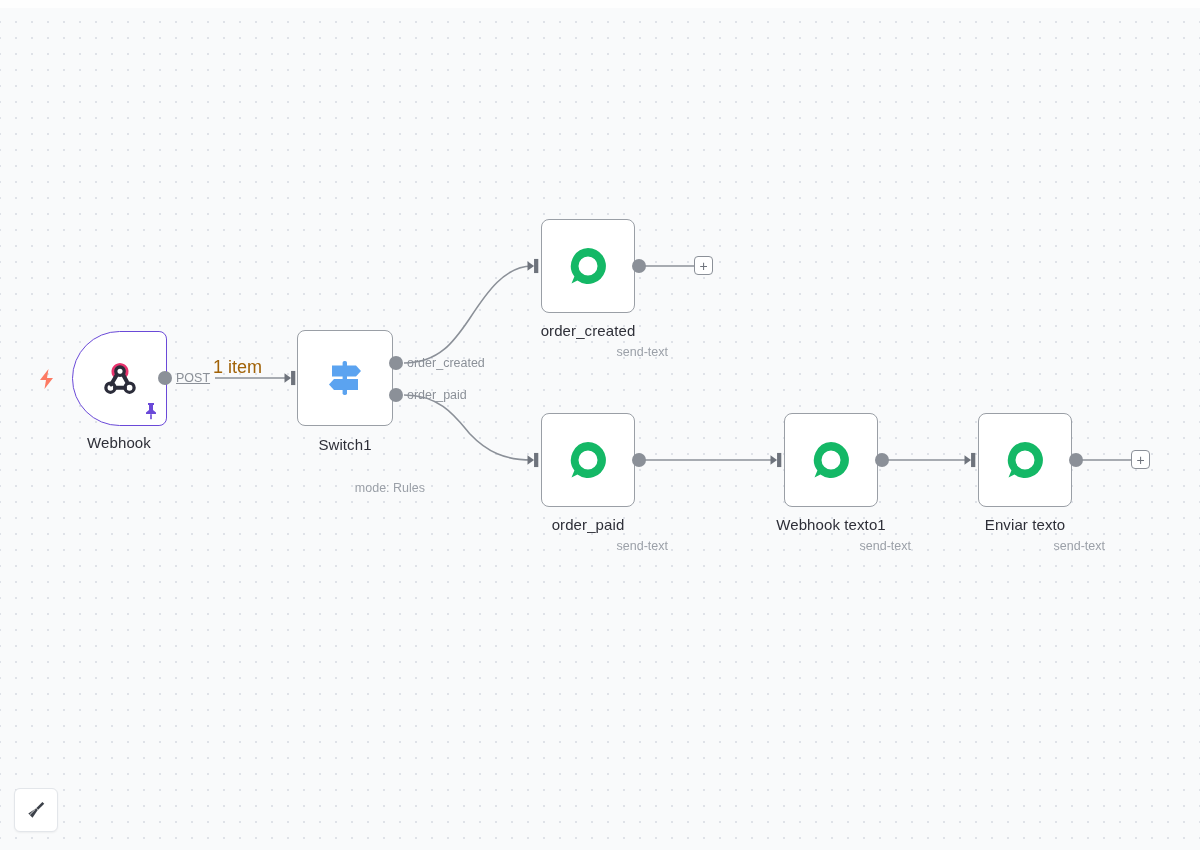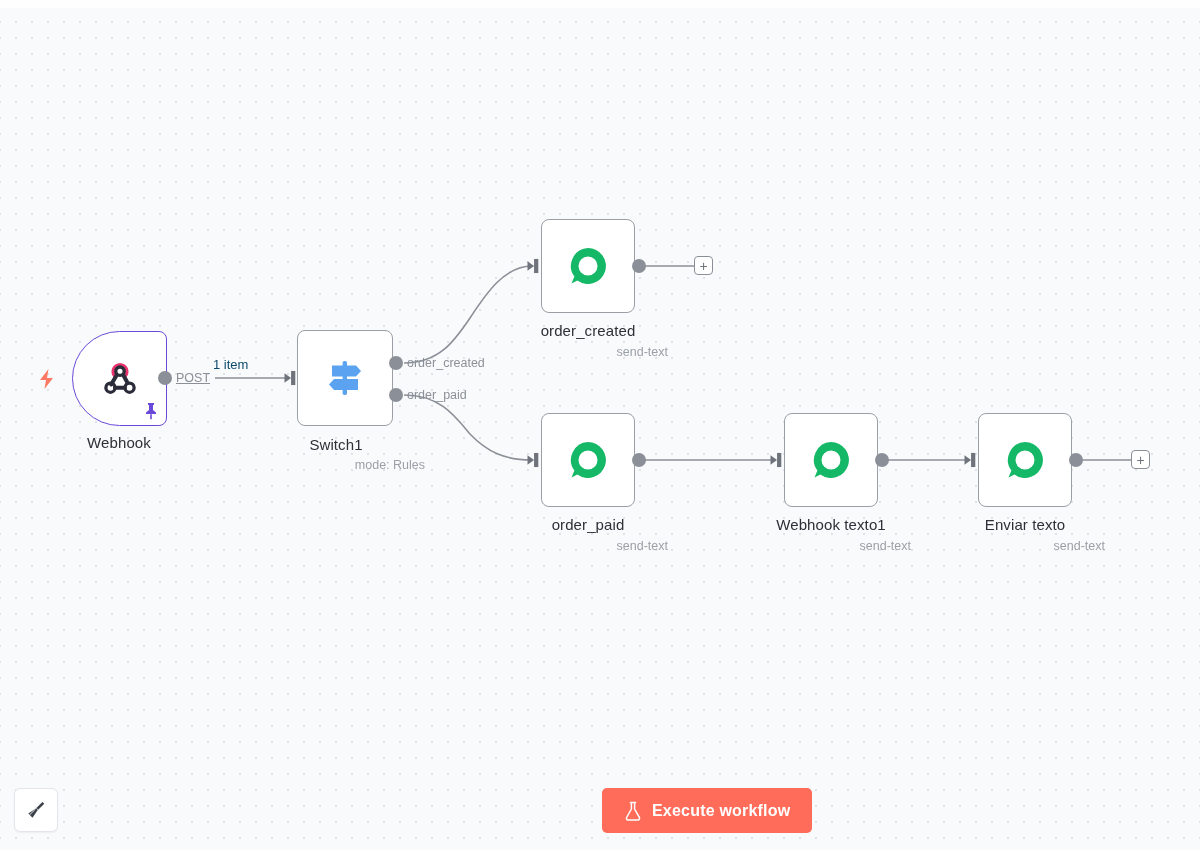--- a/index.html
+++ b/index.html
@@ -86,21 +86,21 @@
     position: absolute;
     width: 16px; height: 16px;
   }
 
   .edge-label {
     position: absolute;
     font-size: 12.5px;
     color: #8b9098;
     white-space: nowrap;
   }
-  .edge-label.item-count { color: #0c4a6e; font-size: 13px; }
+  .edge-label.item-count { color: #a16207; font-size: 18px; }
 
   .plus-btn {
     position: absolute;
     width: 19px; height: 19px;
     border: 1.6px solid #8b9098;
     border-radius: 4px;
     background: #ffffff;
     display: flex; align-items: center; justify-content: center;
     color: #6e737c;
     font-size: 14px;
@@ -194,22 +194,22 @@
     <path d="M0 3.5 L7 8.5 L0 13.5 Z" fill="#6e737c"></path>
     <rect x="7" y="1" width="4.5" height="15" fill="#6e737c"></rect>
   </svg>
   <div class="node" style="left:297px; top:330px; width:96px; height:96px;">
     <svg class="node-icon" width="44" height="44" viewBox="0 0 44 44">
       <rect x="19.6" y="5" width="4.4" height="34" rx="1.8" fill="#5ba3f0"></rect>
       <path d="M9 9.5 H33 L38 15 L33 20.5 H9 Z" fill="#5ba3f0"></path>
       <path d="M35 23 H11 L6 28.5 L11 34 H35 Z" fill="#5ba3f0"></path>
     </svg>
   </div>
-  <div class="node-label" style="left:256px; top:436px; width:160px;">Switch1</div>
-  <div class="node-sub" style="left:265px; top:458px; width:160px;">mode: Rules</div>
+  <div class="node-label" style="left:265px; top:436px; width:160px;">Switch1</div>
+  <div class="node-sub" style="left:265px; top:481px; width:160px;">mode: Rules</div>
 
   <div class="out-dot" style="left:389px; top:356px;"></div>
   <div class="edge-label" style="left:407px; top:356px;">order_created</div>
   <div class="out-dot" style="left:389px; top:388px;"></div>
   <div class="edge-label" style="left:407px; top:388px;">order_paid</div>
 
   <svg class="in-arrow" style="left:527px; top:258px;" width="16" height="17" viewBox="0 0 16 17">
     <path d="M0 3.5 L7 8.5 L0 13.5 Z" fill="#6e737c"></path>
     <rect x="7" y="1" width="4.5" height="15" fill="#6e737c"></rect>
   </svg>
@@ -268,20 +268,14 @@
   <div class="plus-btn" style="left:1131px; top:450px;">+</div>
 
   <div id="tidy-btn">
     <svg width="22" height="22" viewBox="0 0 24 24">
       <path d="M19 3.2 L21 5.2 L14.4 11.8 L12.4 9.8 Z" fill="#3c4149"></path>
       <path d="M12.2 10.2 L13.9 11.9 L8.2 20.4 L3.6 15.8 Z" fill="#3c4149"></path>
       <path d="M11.2 11.2 L5 17.4" stroke="#ffffff" stroke-width="0.9" fill="none"></path>
     </svg>
   </div>
 
-  <button id="execute-btn">
-    <svg width="18" height="20" viewBox="0 0 18 20">
-      <path d="M6.4 1.5 H11.6 M7.4 1.5 V8 L2.6 16.5 a1.6 1.6 0 0 0 1.4 2.4 H14 a1.6 1.6 0 0 0 1.4 -2.4 L10.6 8 V1.5" stroke="#ffffff" stroke-width="1.5" fill="none" stroke-linecap="round" stroke-linejoin="round"></path>
-    </svg>
-    <span>Execute workflow</span>
-  </button>
 
 </div>
 
 </body></html>

